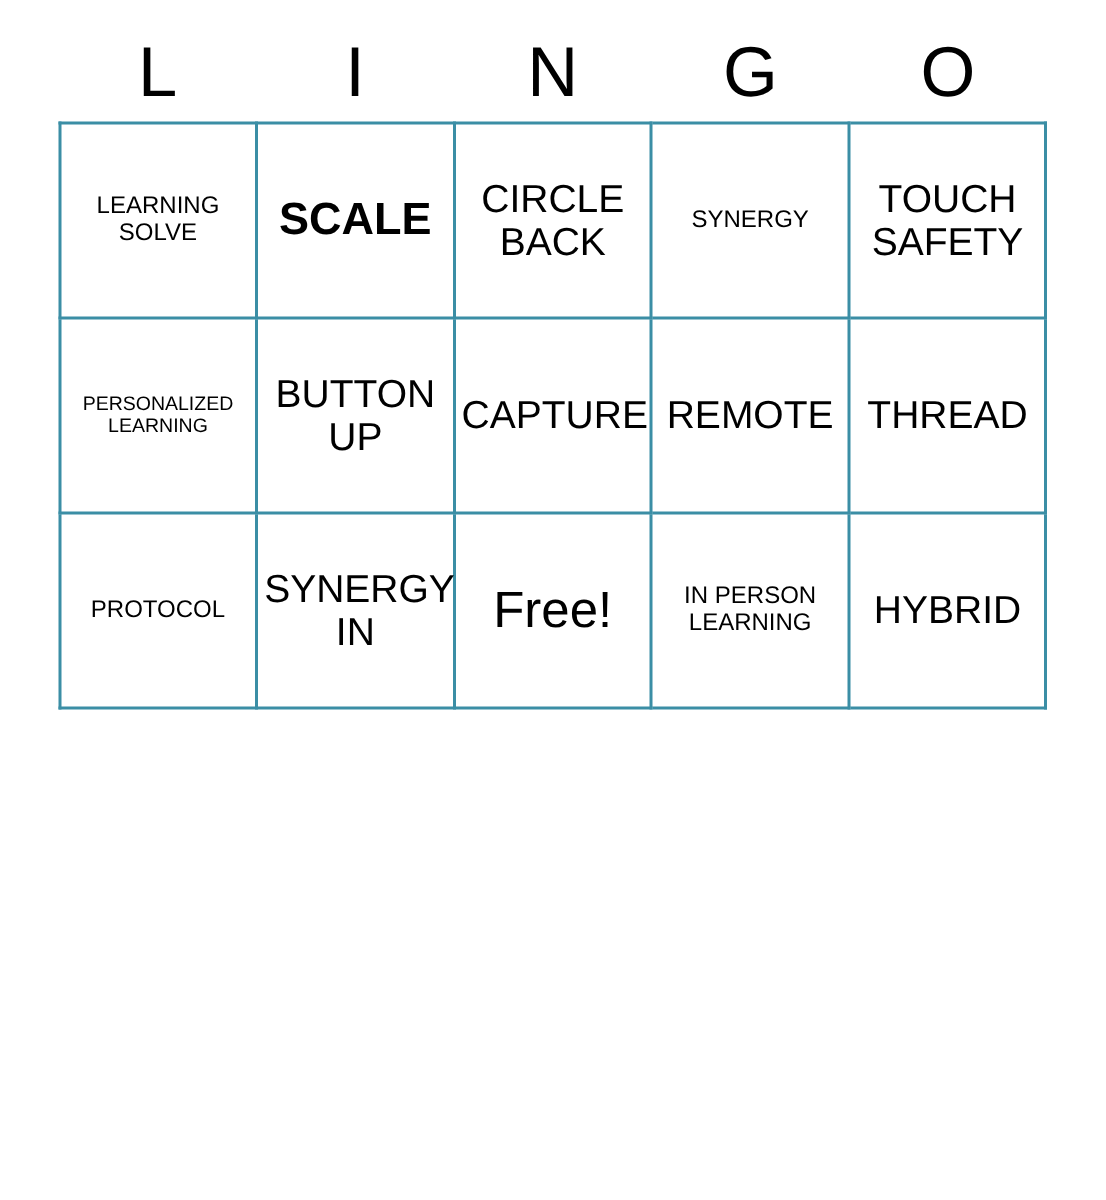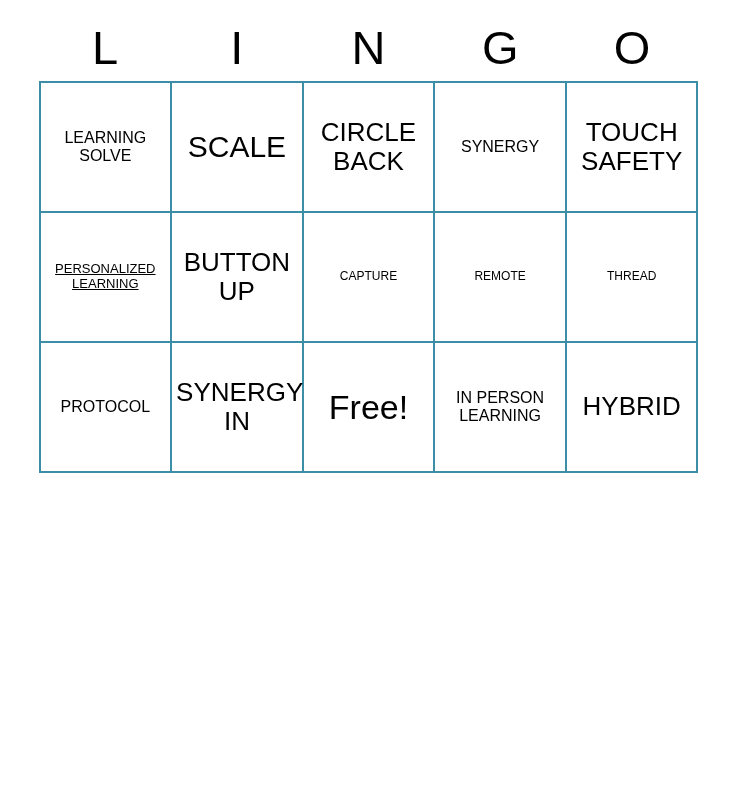--- a/index.html
+++ b/index.html
@@ -51,25 +51,25 @@
     text-align: center;
     vertical-align: middle;
     padding: 2px 4px;
     box-sizing: border-box;
     line-height: 1.12;
   }
   .cell-text {
     display: block;
     width: 100%;
   }
-  .sz-xs { font-size: 13px; text-decoration: underline; }
+  .sz-xs { font-size: 13px; }
   .sz-s  { font-size: 16px; }
-  .sz-m  { font-size: 12px; }
+  .sz-m  { font-size: 26px; }
   .sz-l  { font-size: 26px; }
-  .sz-xl { font-size: 30px; }
+  .sz-xl { font-size: 30px; font-weight: bold; }
   .sz-free { font-size: 34px; text-align: center; }
 </style>
 </head>
 <body>
 
 <div class="card">
 
   <div class="header">
     <div class="header-letter">L</div>
     <div class="header-letter">I</div>

